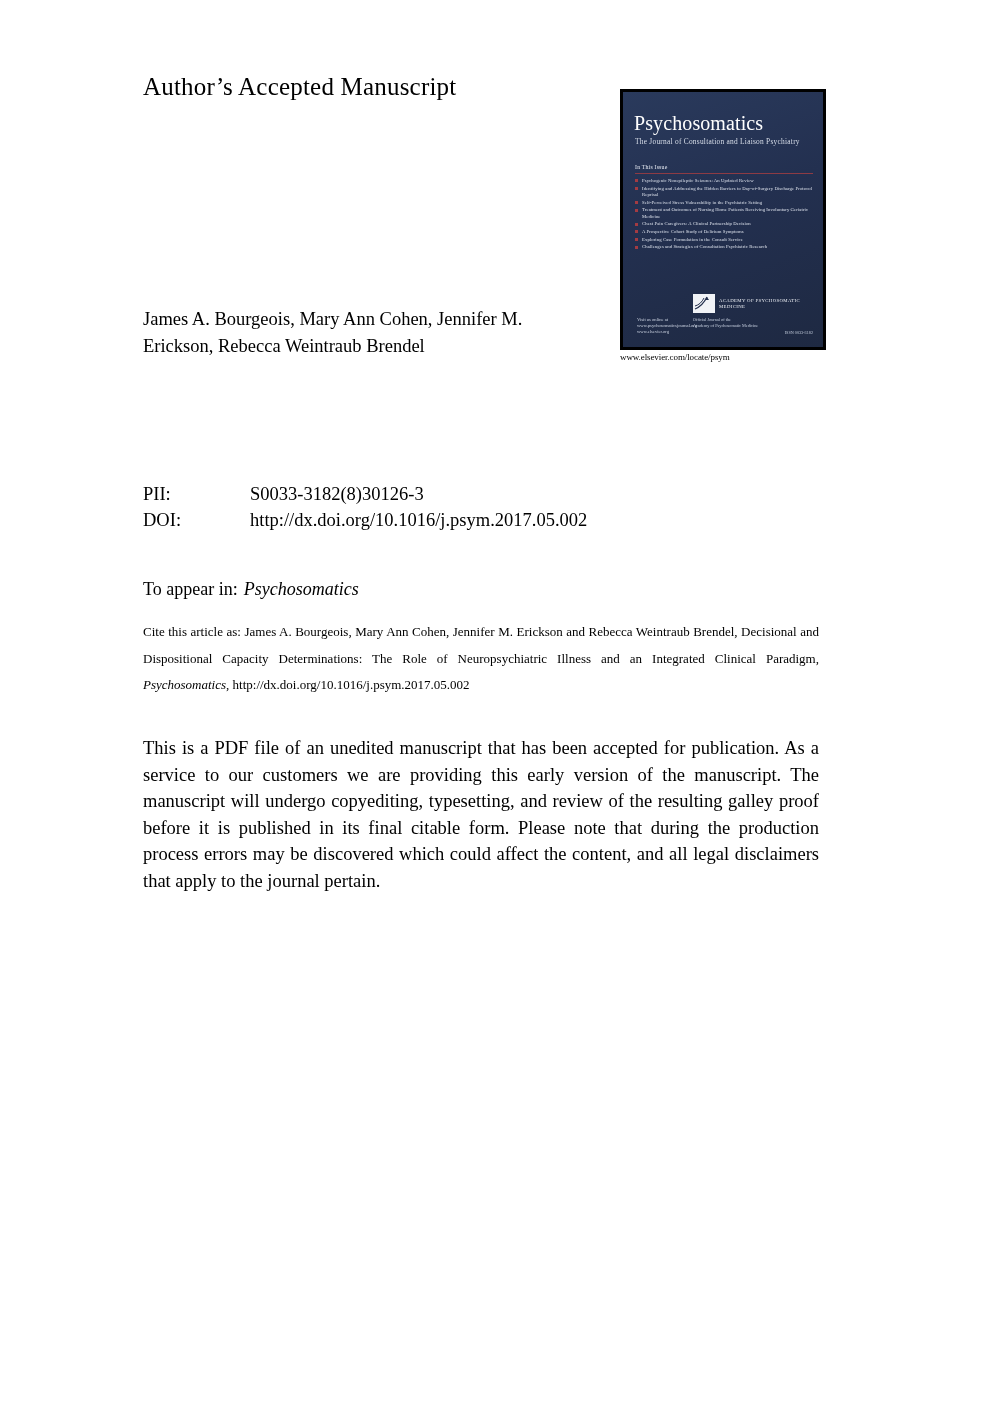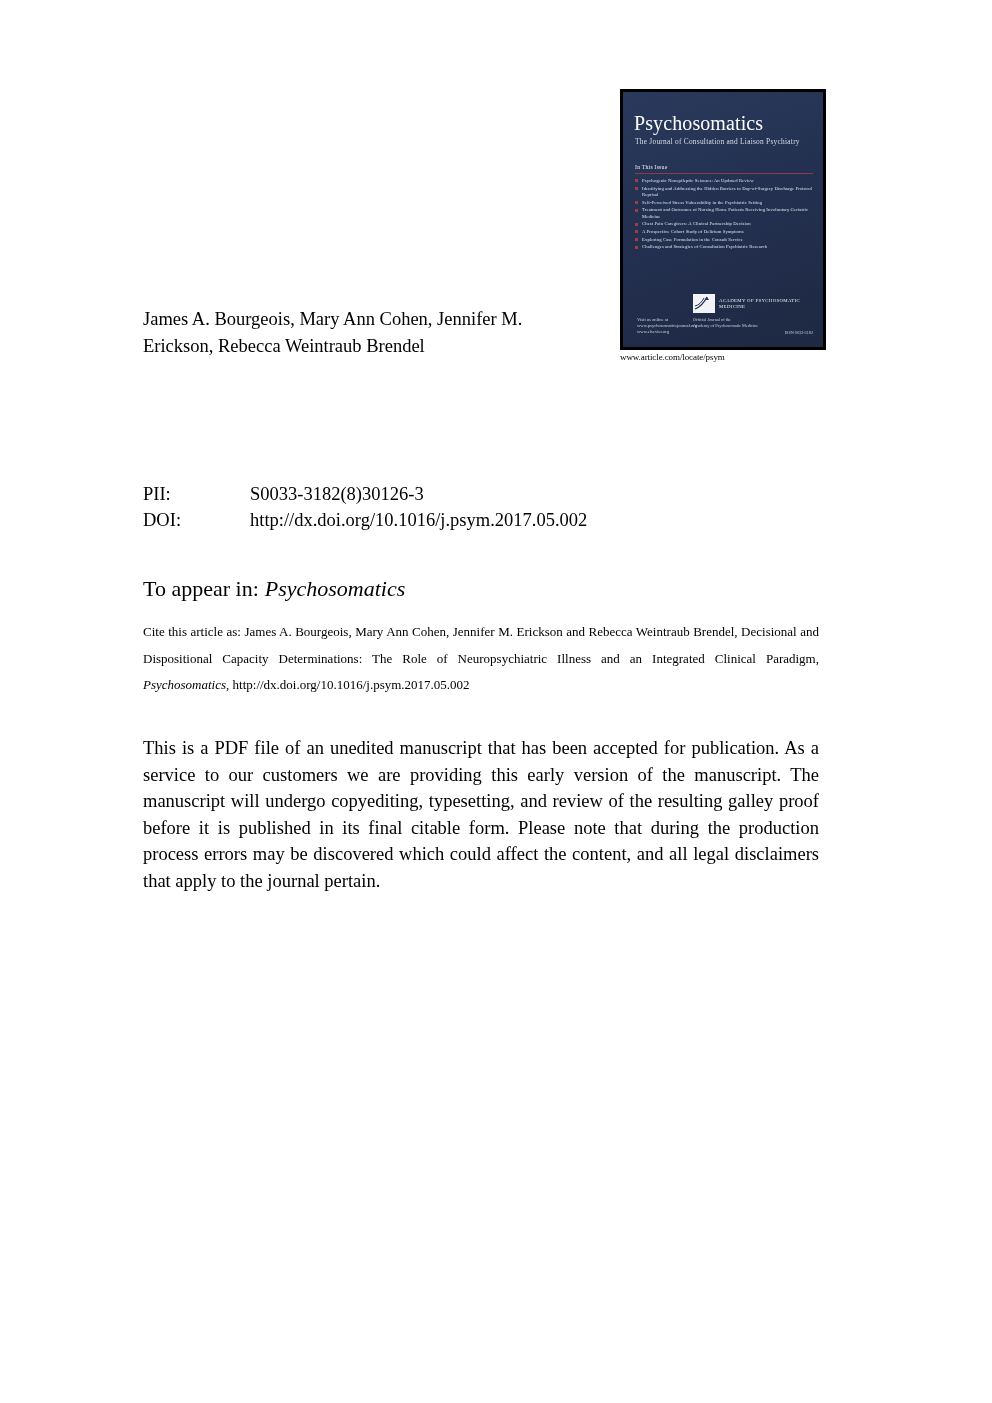--- a/index.html
+++ b/index.html
@@ -210,21 +210,21 @@
     line-height: 26px;
   }
   .meta-key { width: 107px; flex: none; }
   .meta-val { white-space: nowrap; }
 
   
   .appear {
     position: absolute;
     left: 143px;
     top: 576px;
-    font-size: 22px;
+    font-size: 18px;
     line-height: 26px;
   }
   .appear .jrnl { font-style: italic; padding-left: 6px; }
 
   
   .cite {
     position: absolute;
     left: 143px;
     top: 619px;
     width: 676px;
@@ -245,20 +245,21 @@
     line-height: 26.5px;
     text-align: justify;
     text-align-last: left;
   }
 </style>
 </head>
 <body>
 
 <div class="page">
 
+  <div class="aam-heading">Author’s Accepted Manuscript</div>
 
 
   <div class="authors">James A. Bourgeois, Mary Ann Cohen, Jennifer M. Erickson, Rebecca Weintraub Brendel</div>
 
   <div class="cover">
     <div class="cover-inner">
       <div class="cover-title">Psychosomatics</div>
       <div class="cover-subtitle">The Journal of Consultation and Liaison Psychiatry</div>
       <div class="cover-issue-label">In This Issue</div>
       <div class="cover-rule"></div>
@@ -284,21 +285,21 @@
             </svg>
           </span>
           <span class="apm-name">ACADEMY OF PSYCHOSOMATIC MEDICINE</span>
         </div>
         <div class="apm-sub" id="apm-sub">Official Journal of the<br>Academy of Psychosomatic Medicine</div>
         <div class="apm-issn">ISSN 0033-3182</div>
       </div>
     </div>
   </div>
 
-  <div class="cover-url">www.article.com/locate/psym</div>
+  <div class="cover-url">www.elsevier.com/locate/psym</div>
 
   <div class="meta" id="meta-block">
       <div class="meta-row">
         <span class="meta-key">PII:</span>
         <span class="meta-val">S0033-3182(8)30126-3</span>
       </div>
       <div class="meta-row">
         <span class="meta-key">DOI:</span>
         <span class="meta-val">http://dx.doi.org/10.1016/j.psym.2017.05.002</span>
       </div>

